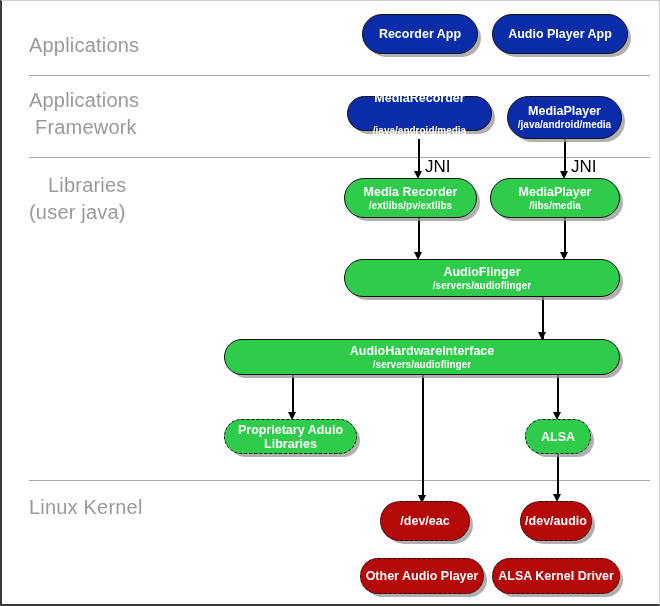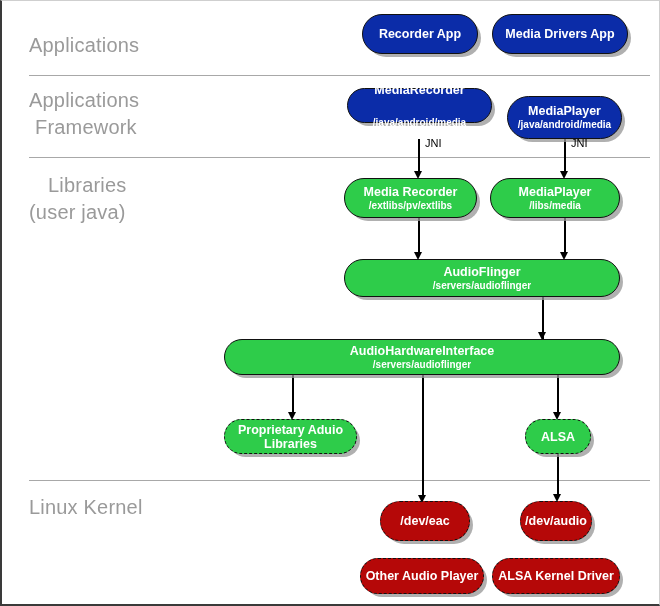--- a/index.html
+++ b/index.html
@@ -53,21 +53,21 @@
   .node.two .t1{line-height:15px;}
 
   .blue{background:#0b2ca8;}
   .green{background:#2ecc4a;}
   .red{background:#b50808;}
   .dashed{border:1.5px dashed #111111;}
 
   
   .vline{position:absolute;width:1.5px;background:#000000;z-index:1;}
   .arrow{position:absolute;width:0;height:0;border-left:4.5px solid transparent;border-right:4.5px solid transparent;border-top:8px solid #000000;z-index:2;}
-  .edge-label{position:absolute;font-size:11px;color:#000000;z-index:4;white-space:nowrap;}
+  .edge-label{position:absolute;font-size:17px;color:#000000;z-index:4;white-space:nowrap;margin-top:20px;}
 </style>
 </head>
 <body>
 
 <div id="diagram">
 
   <div class="sep" style="top:74px;"></div>
   <div class="sep" style="top:156px;"></div>
   <div class="sep" style="top:479px;"></div>
 
@@ -108,24 +108,24 @@
   <div class="arrow" style="left:551px;top:411px;"></div>
 
   <div class="vline" style="left:555px;top:453px;height:44px;"></div>
   <div class="arrow" style="left:551px;top:493px;"></div>
 
   <div class="node blue" style="left:360px;top:13px;width:116px;height:40px;">
     <span class="t1">Recorder App</span>
   </div>
 
   <div class="node blue" style="left:490px;top:13px;width:136px;height:40px;">
-    <span class="t1">Media Drivers App</span>
+    <span class="t1">Audio Player App</span>
   </div>
 
-  <div class="node blue two" style="left:345px;top:87px;width:145px;height:35px;gap:19px;">
+  <div class="node blue two" style="left:345px;top:95px;width:145px;height:35px;gap:19px;">
     <span class="t1">MediaRecorder</span>
     <span class="t2">/java/android/media</span>
   </div>
 
   <div class="node blue two" style="left:505px;top:95px;width:115px;height:43px;">
     <span class="t1">MediaPlayer</span>
     <span class="t2">/java/android/media</span>
   </div>
 
   <div class="node green two" style="left:342px;top:177px;width:133px;height:40px;">

